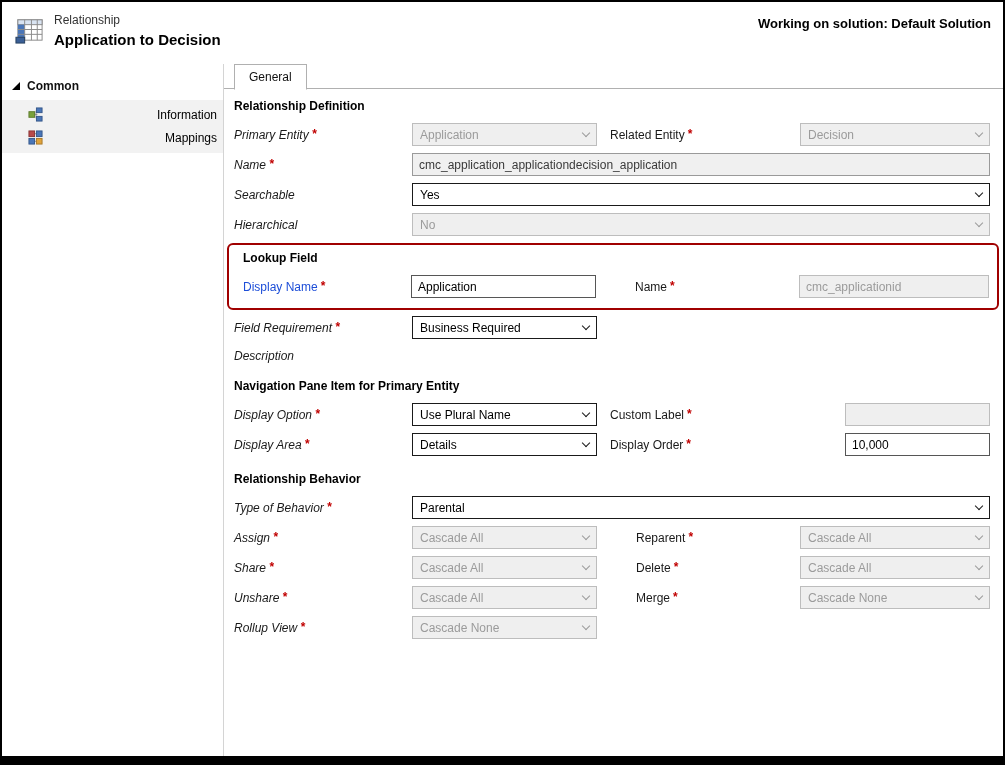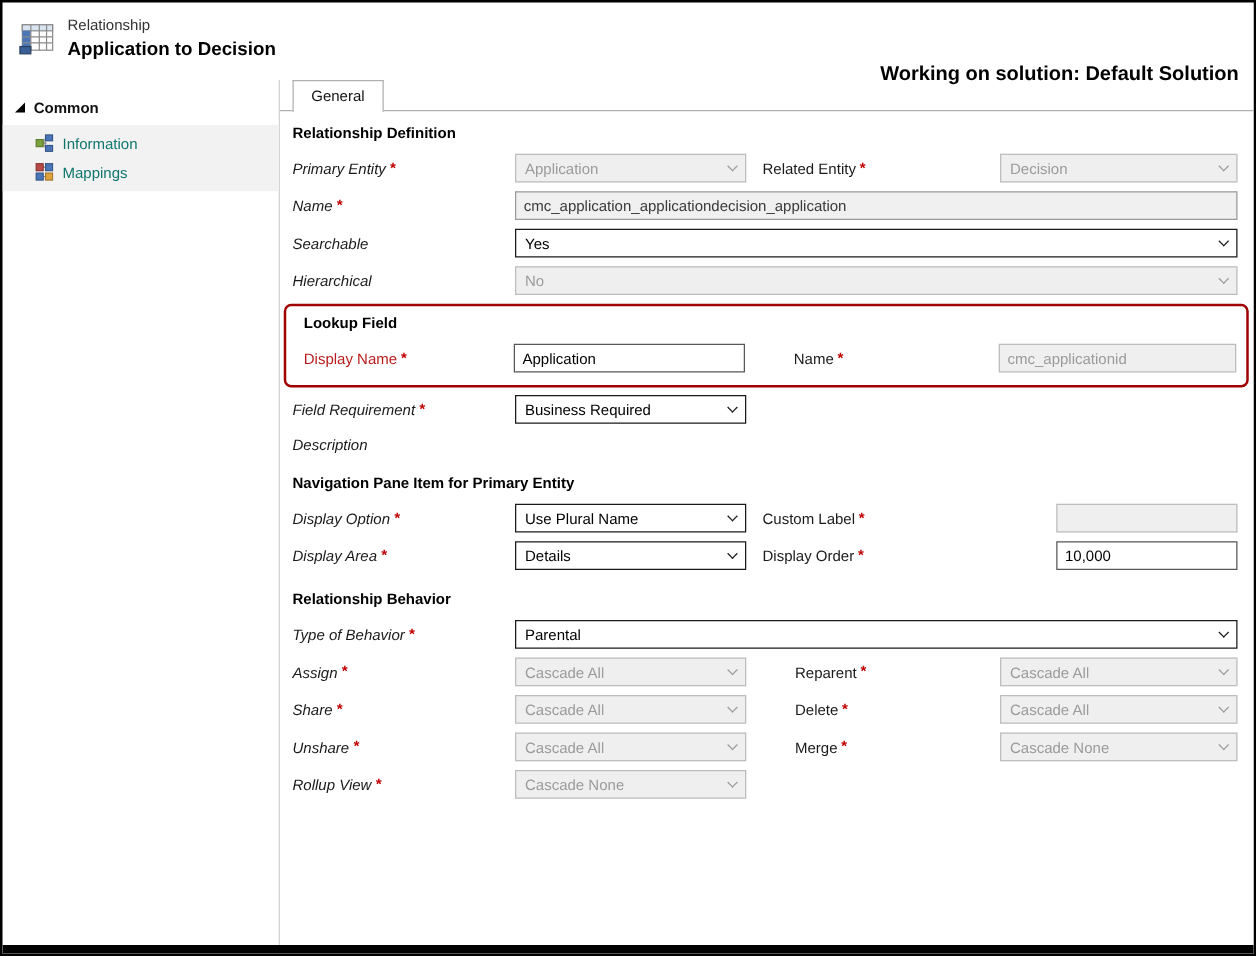--- a/index.html
+++ b/index.html
@@ -5,45 +5,45 @@
   * { box-sizing: border-box; }
   body { margin: 0; background: #fff; font-family: "Liberation Sans", sans-serif; }
   .frame { width: 1005px; height: 765px; border: 2px solid #000; position: relative; background: #fff; overflow: hidden; }
   .bottombar { position: absolute; left: 0; bottom: 0; width: 100%; height: 7px; background: #000; }
 
   
   .header { height: 62px; display: flex; align-items: flex-start; padding: 11px 12px 0 12px; }
   .hicon { margin-right: 9px; margin-top: 1px; flex-shrink: 0; }
   .htext .sub { font-size: 12px; color: #333; margin-bottom: 4px; }
   .htext .title { font-size: 15px; font-weight: bold; color: #000; }
-  .working { margin-left: auto; font-weight: bold; font-size: 16px; color: #000; padding-top: 3px; margin-top: 35px; }
+  .working { margin-left: auto; font-weight: bold; font-size: 13px; color: #000; padding-top: 3px; }
 
   
   .bodyrow { display: flex; height: 694px; }
   .sidebar { width: 222px; flex-shrink: 0; border-right: 1px solid #d4d4d4; padding-top: 12px; }
   .grp { display: flex; align-items: center; gap: 7px; padding: 3px 6px 7px 10px; font-weight: bold; font-size: 12px; color: #111; cursor: pointer; }
   .tri { width: 0; height: 0; border-bottom: 8px solid #000; border-left: 8px solid transparent; }
   .side-items { background: #f2f2f2; padding: 3px 0 4px; }
-  .side-item { display: flex; align-items: center; gap: 7px; padding: 4px 6px 4px 26px; font-size: 12px; color: #0f766e; cursor: pointer; }
+  .side-item { display: flex; align-items: center; gap: 7px; padding: 4px 6px 4px 26px; font-size: 12px; color: #000000; cursor: pointer; justify-content: space-between; }
   .sicon { width: 15px; height: 15px; display: inline-block; flex-shrink: 0; }
 
   .main { flex: 1; }
   .tabstrip { height: 25px; border-bottom: 1px solid #b0b0b0; padding-left: 10px; display: flex; align-items: center; }
   .tab { border: 1px solid #b0b0b0; border-bottom: 1px solid #fff; background: #fff; padding: 5px 14px 5px; font-size: 12px; color: #111; margin-bottom: -1px; cursor: pointer; position: relative; z-index: 2; }
 
   .content { width: 756px; margin-left: 10px; padding-top: 8px; }
   .h { font-weight: bold; font-size: 12px; color: #000; margin: 16px 0 10px; }
   .h.first { margin-top: 2px; }
 
   .row { display: flex; align-items: center; margin-bottom: 7px; }
   .row.top { align-items: flex-start; flex-direction: column; }
   .row.top .lbl { padding-top: 3px; }
 
   .lbl  { width: 178px; flex-shrink: 0; font-size: 12px; color: #1a1a1a; padding-right: 8px; font-style: italic; }
-  .lblb { width: 168px; flex-shrink: 0; font-size: 12px; color: #b91c1c; padding-right: 8px; }
+  .lblb { width: 168px; flex-shrink: 0; font-size: 12px; color: #1d4ed8; padding-right: 8px; }
   .l2a  { width: 190px; margin-left: 13px; flex-shrink: 0; font-size: 12px; color: #1a1a1a; }
   .l2b  { width: 164px; margin-left: 39px; flex-shrink: 0; font-size: 12px; color: #1a1a1a; }
   .l2c  { width: 235px; margin-left: 13px; flex-shrink: 0; font-size: 12px; color: #1a1a1a; }
   .req::before { content: "*"; color: #c00000; font-weight: bold; margin-left: 3px; position: relative; top: -1px; }
 
   .w185 { width: 185px; } .w190 { width: 190px; } .w578 { width: 578px; } .w145 { width: 145px; }
 
   .sel { height: 23px; border: 1px solid #1a1a1a; background: #fff; display: flex; align-items: center; padding: 0 7px; font-size: 12px; color: #000; cursor: pointer; flex-shrink: 0; }
   .selv { white-space: nowrap; overflow: hidden; }
   .chev { width: 6px; height: 6px; border-right: 1.6px solid #1a1a1a; border-bottom: 1.6px solid #1a1a1a; transform: rotate(45deg); margin-left: auto; margin-top: -4px; flex-shrink: 0; }

